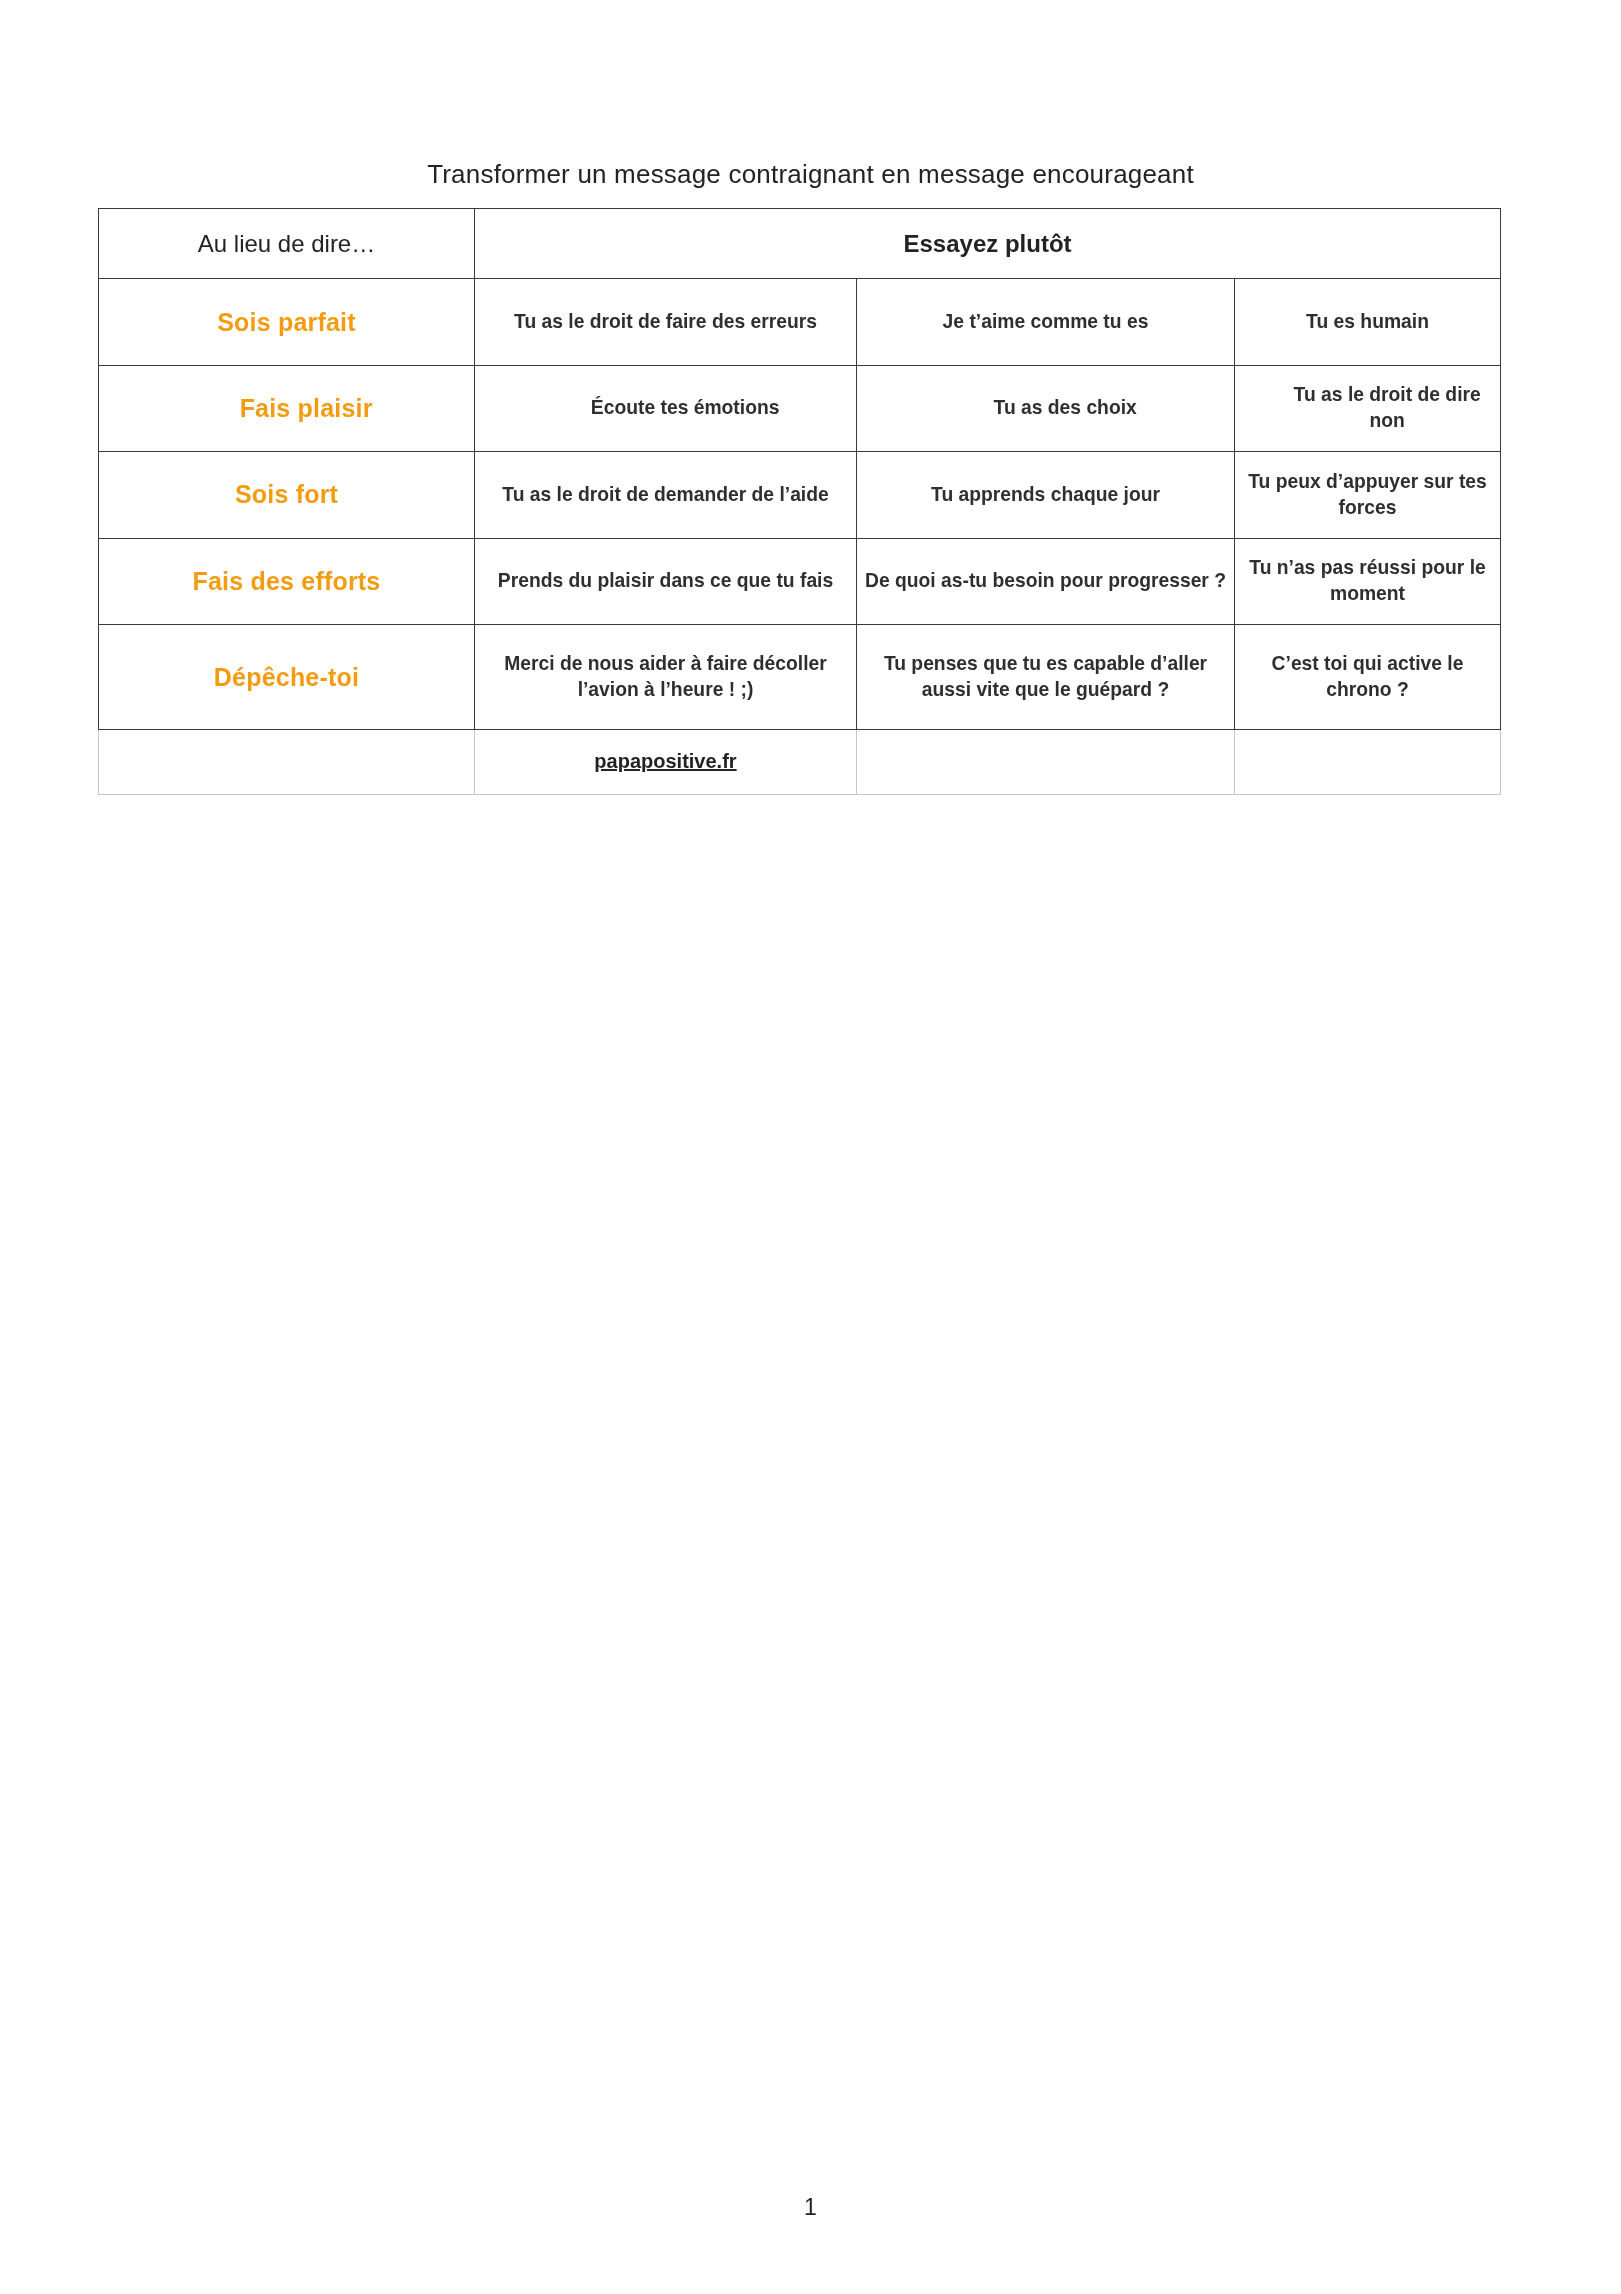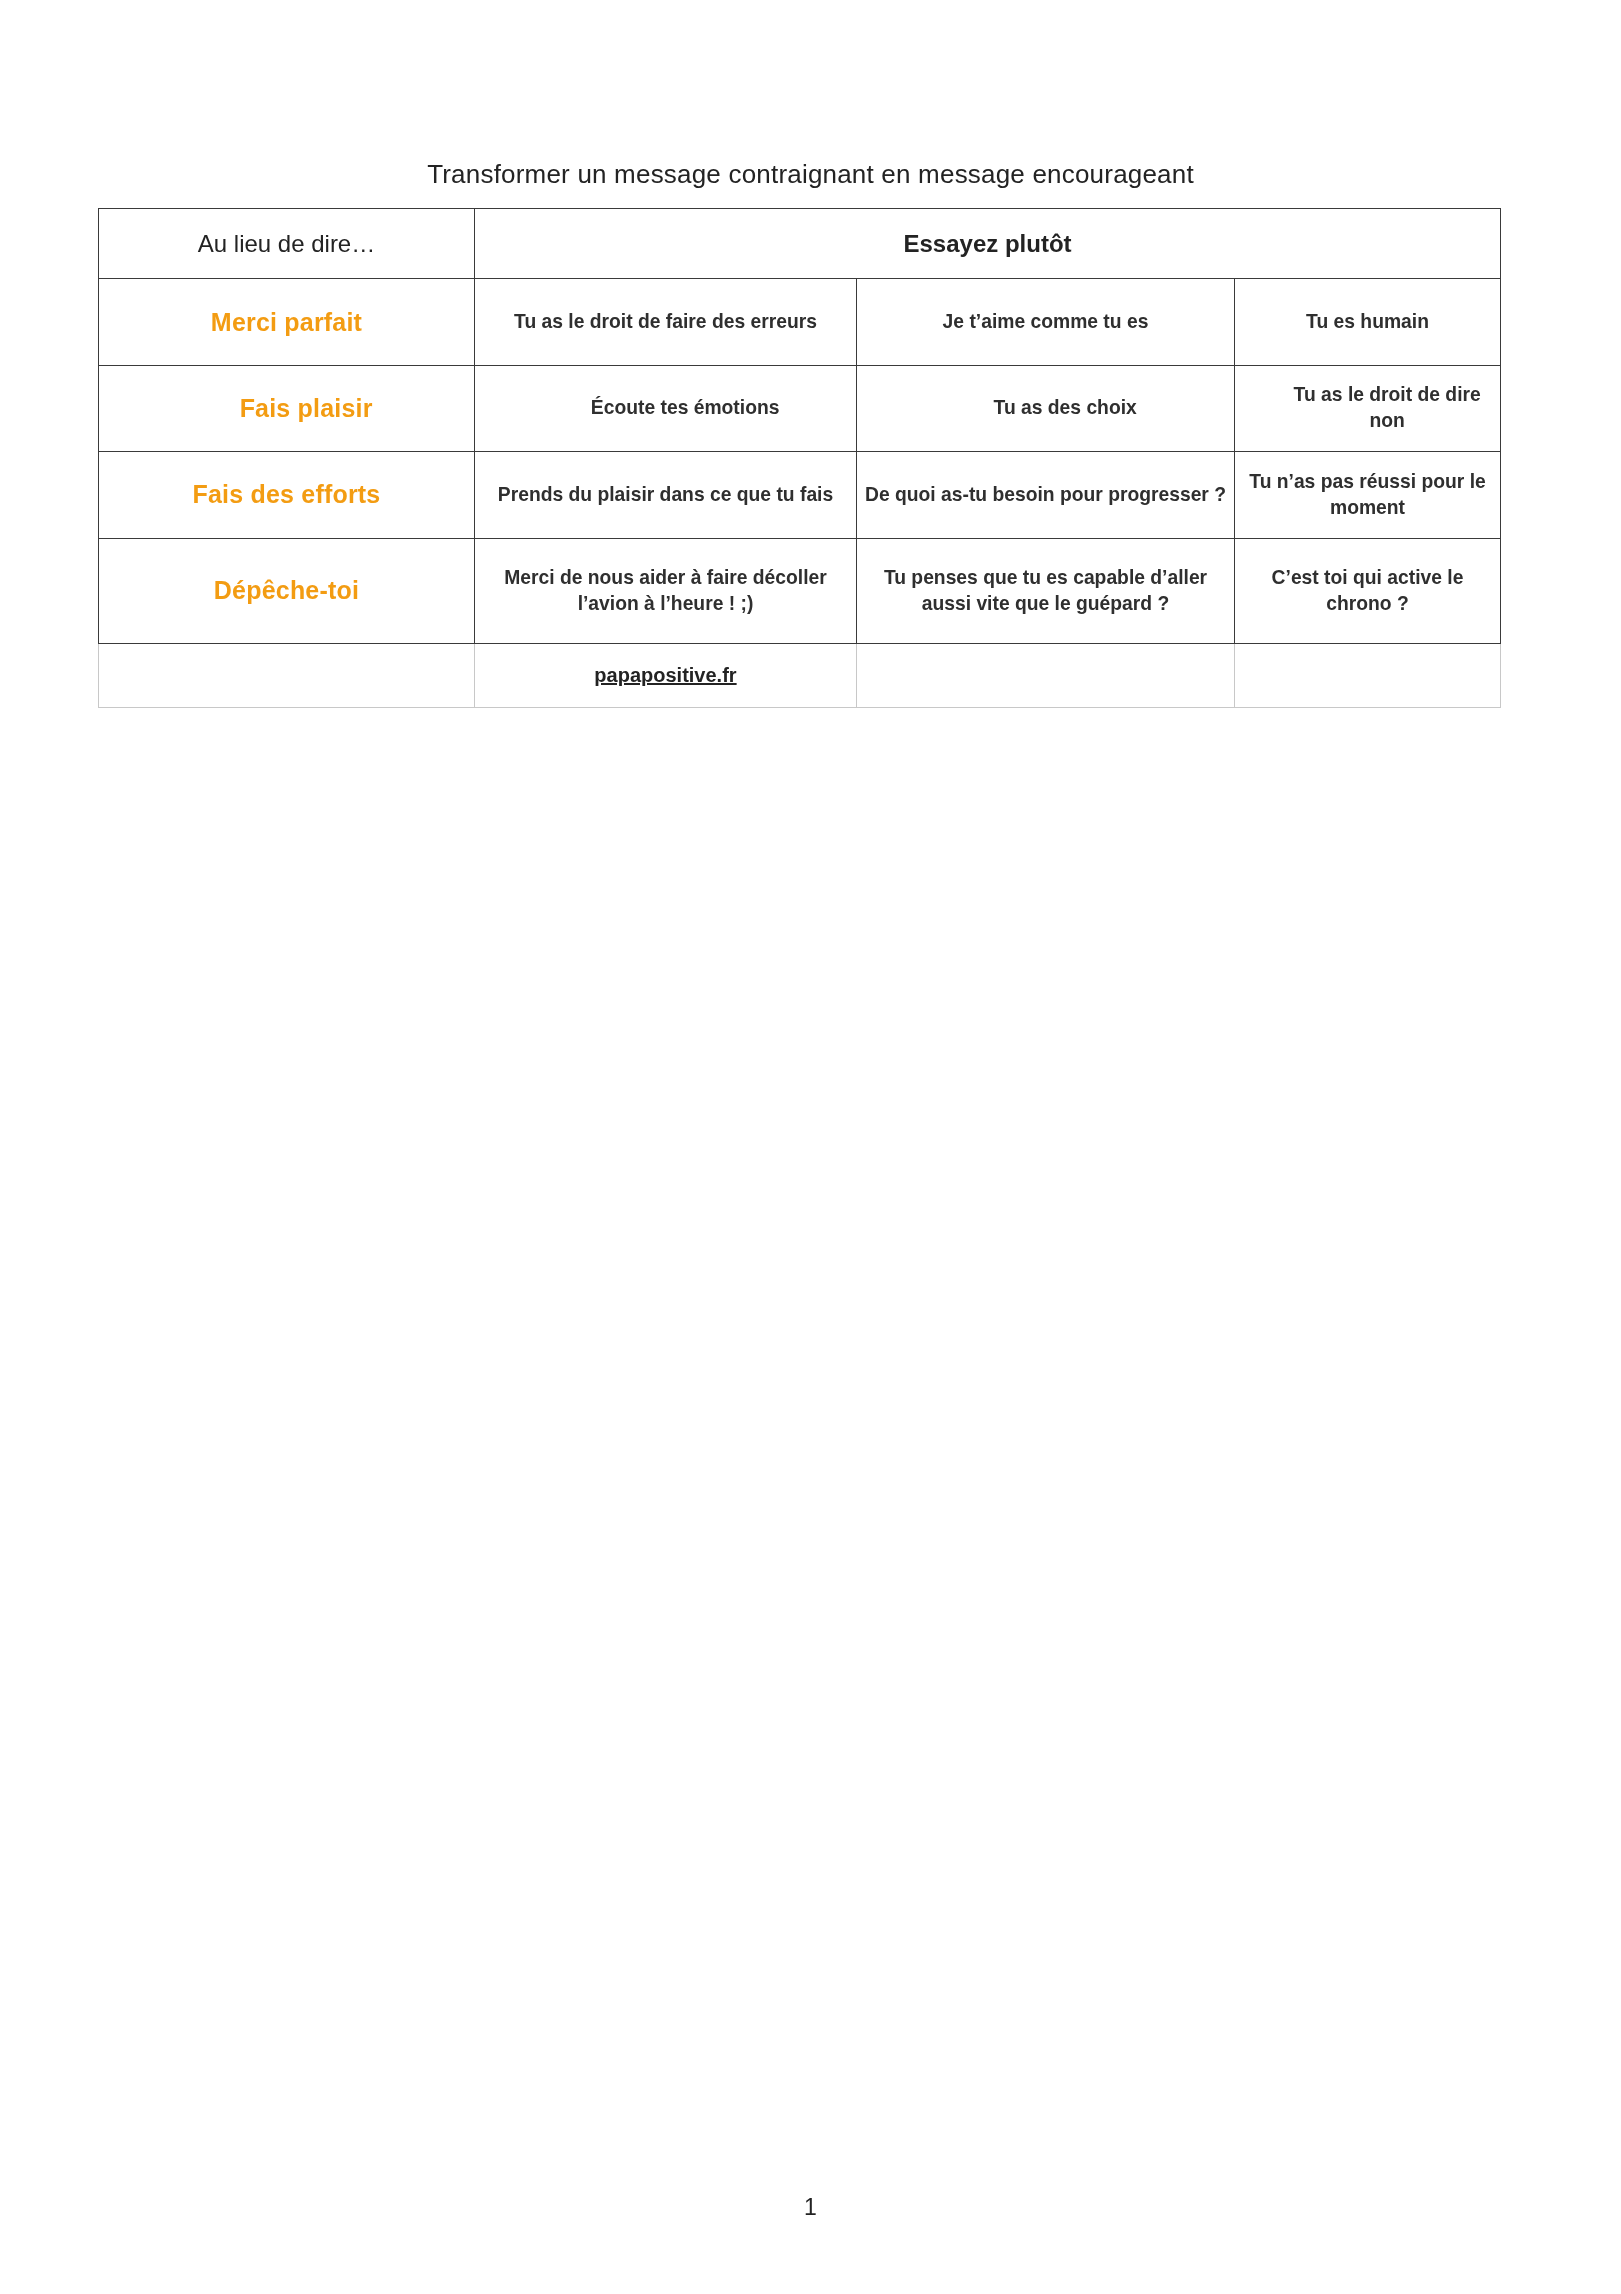--- a/index.html
+++ b/index.html
@@ -114,33 +114,39 @@
         <col class="c3">
         <col class="c4">
     </colgroup>
     <tbody>
       <tr>
         <td class="hdr-left">Au lieu de dire…</td>
         <td class="hdr-right" colspan="3">Essayez plutôt</td>
       </tr>
 
       <tr class="row-h1">
-        <td class="cat-cell">Merci parfait</td>
+        <td class="cat-cell">Sois parfait</td>
         <td class="sug-cell">Tu as le droit de faire des erreurs</td>
         <td class="sug-cell">Je t’aime comme tu es</td>
         <td class="sug-cell">Tu es humain</td>
       </tr>
 
       <tr class="row-h2">
         <td class="cat-cell">Fais plaisir</td>
         <td class="sug-cell">Écoute tes émotions</td>
         <td class="sug-cell">Tu as des choix</td>
         <td class="sug-cell">Tu as le droit de dire non</td>
       </tr>
 
+      <tr class="row-h3">
+        <td class="cat-cell">Sois fort</td>
+        <td class="sug-cell">Tu as le droit de demander de l’aide</td>
+        <td class="sug-cell">Tu apprends chaque jour</td>
+        <td class="sug-cell">Tu peux d’appuyer sur tes forces</td>
+      </tr>
 
       <tr class="row-h4">
         <td class="cat-cell">Fais des efforts</td>
         <td class="sug-cell">Prends du plaisir dans ce que tu fais</td>
         <td class="sug-cell">De quoi as-tu besoin pour progresser ?</td>
         <td class="sug-cell">Tu n’as pas réussi pour le moment</td>
       </tr>
 
       <tr class="row-h5">
         <td class="cat-cell">Dépêche-toi</td>

